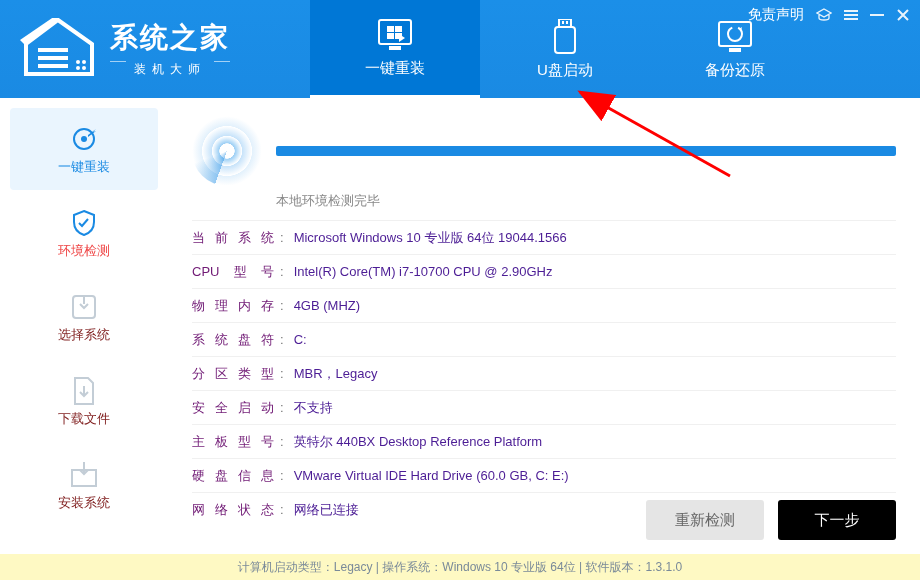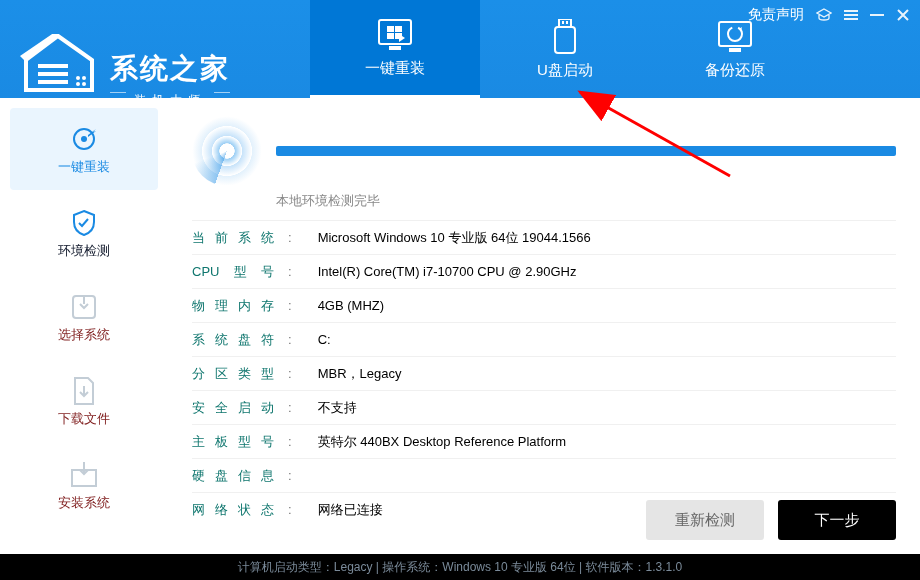--- a/index.html
+++ b/index.html
@@ -1,21 +1,21 @@
 <!DOCTYPE html>
 <html><head>
 <meta charset="utf-8">
 <style>
 * { margin: 0; padding: 0; box-sizing: border-box; font-family: "Microsoft YaHei", sans-serif; }
 body { width: 920px; height: 580px; overflow: hidden; background: #fff; }
 
 .header { height: 98px; background: linear-gradient(180deg, #1b8fe8 0%, #1a8ae3 100%); display: flex; align-items: flex-start; position: relative; }
 .logo-area { display: flex; align-items: center; padding: 18px 0 0 18px; width: 310px; }
 .logo-icon { width: 80px; height: 60px; margin-right: 12px; }
-.logo-text { color: #fff; margin-top: 32px; }
+.logo-text { color: #fff; }
 .logo-title { font-size: 28px; font-weight: bold; letter-spacing: 2px; }
 .logo-sub { font-size: 12px; letter-spacing: 6px; margin-top: 4px; display: flex; align-items: flex-start; }
 .logo-sub::before, .logo-sub::after { content: ""; flex: 1; height: 1px; background: rgba(255,255,255,0.6); }
 .logo-sub span { padding: 0 8px; }
 
 .nav { display: flex; height: 98px; }
 .nav-item { width: 170px; display: flex; flex-direction: column; align-items: center; justify-content: center; color: #fff; cursor: pointer; }
 .nav-item.active { background: #0077d6; border-bottom: 3px solid #fff; }
 .nav-item-icon { font-size: 30px; margin-bottom: 6px; height: 36px; display: flex; align-items: center; justify-content: center; }
 .nav-item-label { font-size: 15px; }
@@ -33,30 +33,30 @@
 
 .main { flex: 1; padding: 18px 24px 8px 24px; position: relative; }
 .scan-row { display: flex; align-items: center; }
 .scan-circle { width: 70px; height: 70px; border-radius: 50%; background: radial-gradient(circle, #fff 0%, #fff 15%, #9ccff5 16%, #fff 30%, #c7e3fa 31%, #fff 50%, #e3f1fc 51%, #fff 70%); position: relative; flex-shrink: 0; margin-right: 14px; }
 .scan-sweep { position: absolute; inset: 0; border-radius: 50%; background: conic-gradient(from 200deg, rgba(26,138,227,0.45), transparent 50deg); }
 .progress { flex: 1; height: 10px; background: #e6e6e6; border-radius: 2px; overflow: hidden; }
 .progress-fill { height: 100%; width: 100%; background: #1a8ae3; }
 .scan-status { margin-left: 84px; margin-top: 6px; color: #888; font-size: 13px; margin-bottom: 10px; }
 
 .info-row { display: flex; align-items: center; border-top: 1px solid #f0f0f0; height: 34px; font-size: 13px; }
-.info-label { width: 82px; color: #0f766e; text-align: justify; text-align-last: justify; margin-right: 12px; }
+.info-label { width: 82px; color: #701a75; text-align: justify; text-align-last: justify; margin-right: 4px; }
 .info-colon { color: #777; margin: 0 10px 0 2px; }
-.info-value { color: #000000; margin-left: 16px; }
+.info-value { color: #4c1d95; }
 
 .btn-row { position: absolute; right: 24px; bottom: 14px; display: flex; gap: 14px; }
 .btn { width: 118px; height: 40px; border: none; border-radius: 3px; font-size: 15px; cursor: pointer; }
 .btn-gray { background: #e5e5e5; color: #666; }
 .btn-blue { background: #000000; color: #fff; }
 
-.footer { height: 26px; background: #000000; display: flex; align-items: center; justify-content: center; font-size: 12px; color: #7a8a99; }
+.footer { height: 26px; background: #fef9c3; display: flex; align-items: center; justify-content: center; font-size: 12px; color: #7a8a99; }
 
 .arrow { position: absolute; pointer-events: none; }
 </style>
 </head>
 <body>
 
 <div class="header">
   <div class="logo-area">
     <svg class="logo-icon" viewBox="0 0 80 60">
       <path d="M40 2 L74 26 L74 56 L8 56 L8 26 Z" fill="none" stroke="#fff" stroke-width="4"></path>
@@ -137,21 +137,21 @@
     <div class="side-item active">
       <div class="side-icon">
           <svg width="28" height="28" viewBox="0 0 28 28">
             <circle cx="14" cy="14" r="10" fill="none" stroke="#1a8ae3" stroke-width="2"></circle>
             <circle cx="14" cy="14" r="3" fill="#1a8ae3"></circle>
             <path d="M18 10 l8 -6 -3 3 3 -1 -8 6" fill="#1a8ae3"></path>
           </svg>
         </div>
       <div class="side-label">一键重装</div>
     </div>
-    <div class="side-item" style="color:#0f172a">
+    <div class="side-item" style="color:#ef4444">
       <div class="side-icon">
           <svg width="28" height="28" viewBox="0 0 28 28">
             <path d="M14 2 L24 6 v7 c0 7-4 11-10 13 C8 24 4 20 4 13 V6 Z" fill="none" stroke="#1a8ae3" stroke-width="2"></path>
             <path d="M9 14 l3 3 6-7" fill="none" stroke="#1a8ae3" stroke-width="2"></path>
           </svg>
         </div>
       <div class="side-label">环境检测</div>
     </div>
     <div class="side-item">
       <div class="side-icon">
@@ -225,20 +225,21 @@
           <span class="info-value">不支持</span>
         </div>
         <div class="info-row">
           <span class="info-label">主板型号</span>
           <span class="info-colon">:</span>
           <span class="info-value">英特尔 440BX Desktop Reference Platform</span>
         </div>
         <div class="info-row">
           <span class="info-label">硬盘信息</span>
           <span class="info-colon">:</span>
+          <span class="info-value">VMware Virtual IDE Hard Drive  (60.0 GB, C: E:)</span>
         </div>
         <div class="info-row">
           <span class="info-label">网络状态</span>
           <span class="info-colon">:</span>
           <span class="info-value">网络已连接</span>
         </div>
       </div>
 
     <div class="btn-row">
       <button class="btn btn-gray">重新检测</button>

